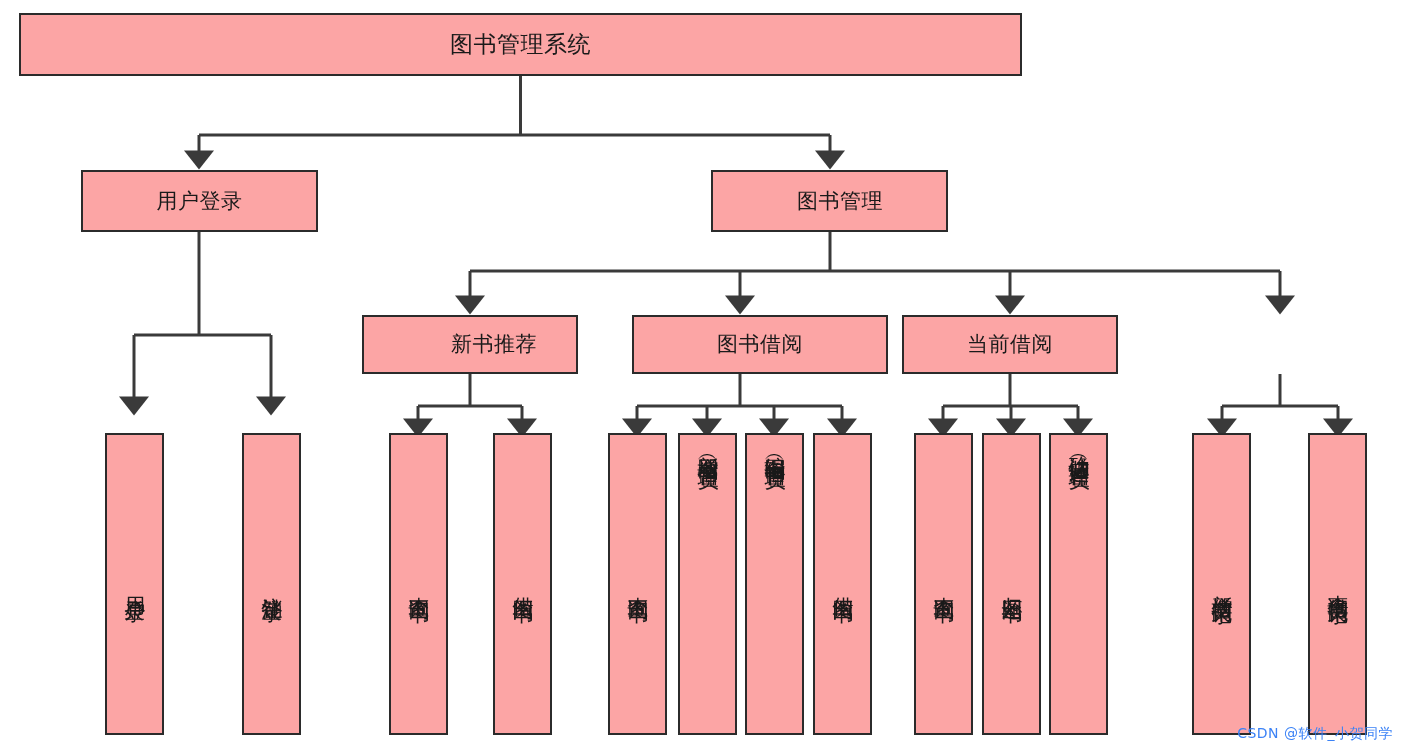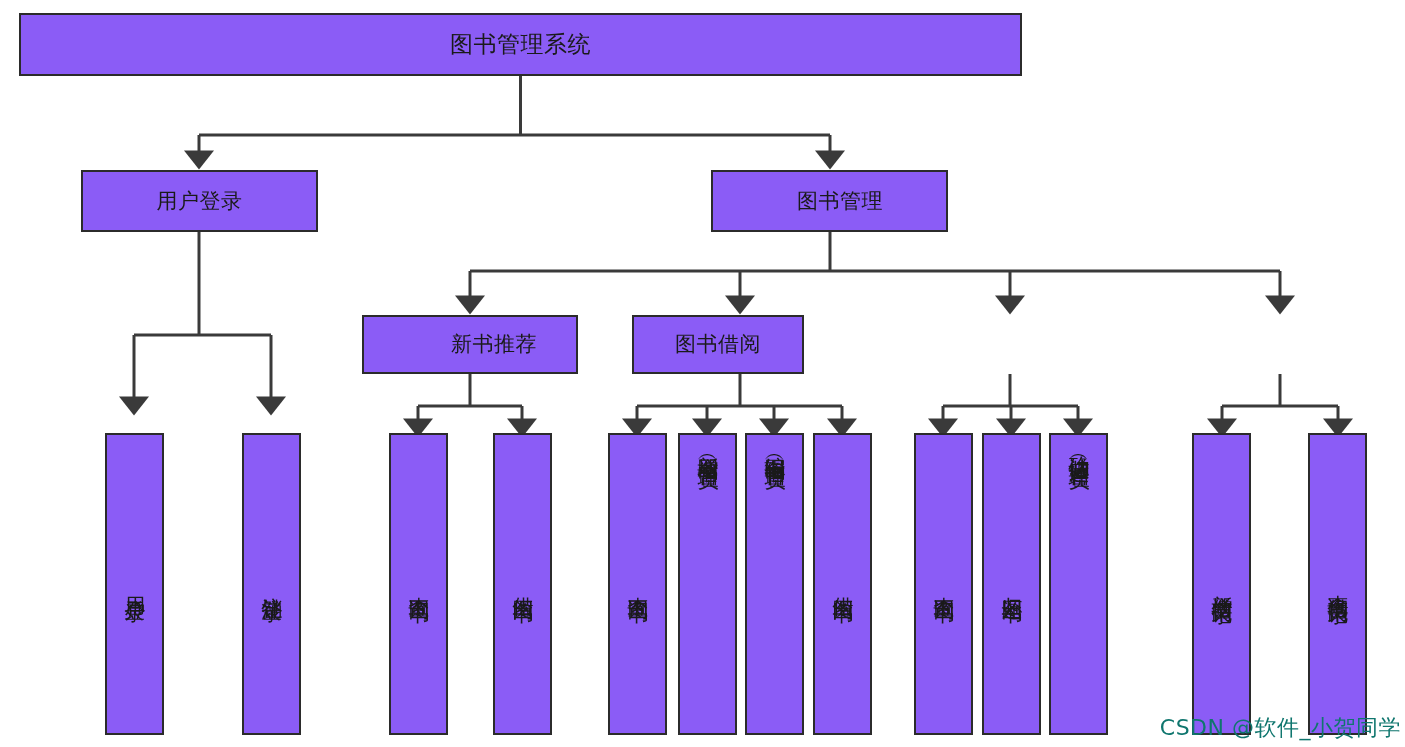--- a/index.html
+++ b/index.html
@@ -25,21 +25,21 @@
     position: absolute;
     left: 0;
     top: 0;
     width: 1405px;
     height: 747px;
     pointer-events: none;
   }
   .node {
     position: absolute;
     box-sizing: border-box;
-    background: #8b5cf6;
+    background: #fca5a5;
     border: 2px solid #2b2b2b;
     display: flex;
     align-items: center;
     justify-content: center;
     overflow: hidden;
   }
   .node .label {
     color: #1a1a1a;
     line-height: 1.0;
     letter-spacing: 0.5px;
@@ -63,24 +63,24 @@
   }
   .node.vertical.centered {
     align-items: center;
     padding-top: 0;
   }
   #root-node .label {
     font-size: 23px;
   }
   .watermark {
     position: absolute;
-    right: 4px;
+    right: 12px;
     bottom: 4px;
-    font-size: 22px;
-    color: #0f766e;
+    font-size: 14px;
+    color: #3b82f6;
     letter-spacing: 0.5px;
     white-space: nowrap;
     user-select: none;
   }
 </style>
 </head>
 <body>
 
 <div id="diagram-root">
 
@@ -145,24 +145,27 @@
   </div>
 
   <div class="node horizontal" style="left:711px; top:170px; width:237px; height:62px;padding-left:21px;">
     <span class="label">图书管理</span>
   </div>
 
   <div class="node horizontal" style="left:362px; top:315px; width:216px; height:59px;padding-left:48px;">
     <span class="label">新书推荐</span>
   </div>
 
-  <div class="node horizontal" style="left:632px; top:315px; width:172px; height:59px;">
+  <div class="node horizontal" style="left:632px; top:315px; width:256px; height:59px;">
     <span class="label">图书借阅</span>
   </div>
 
+  <div class="node horizontal" style="left:902px; top:315px; width:216px; height:59px;">
+    <span class="label">当前借阅</span>
+  </div>
 
 
   <div class="node vertical centered" style="left:105px; top:433px; width:59px; height:302px;">
     <span class="label">用户登录</span>
   </div>
 
   <div class="node vertical centered" style="left:242px; top:433px; width:59px; height:302px;">
     <span class="label">注销登录</span>
   </div>
 

